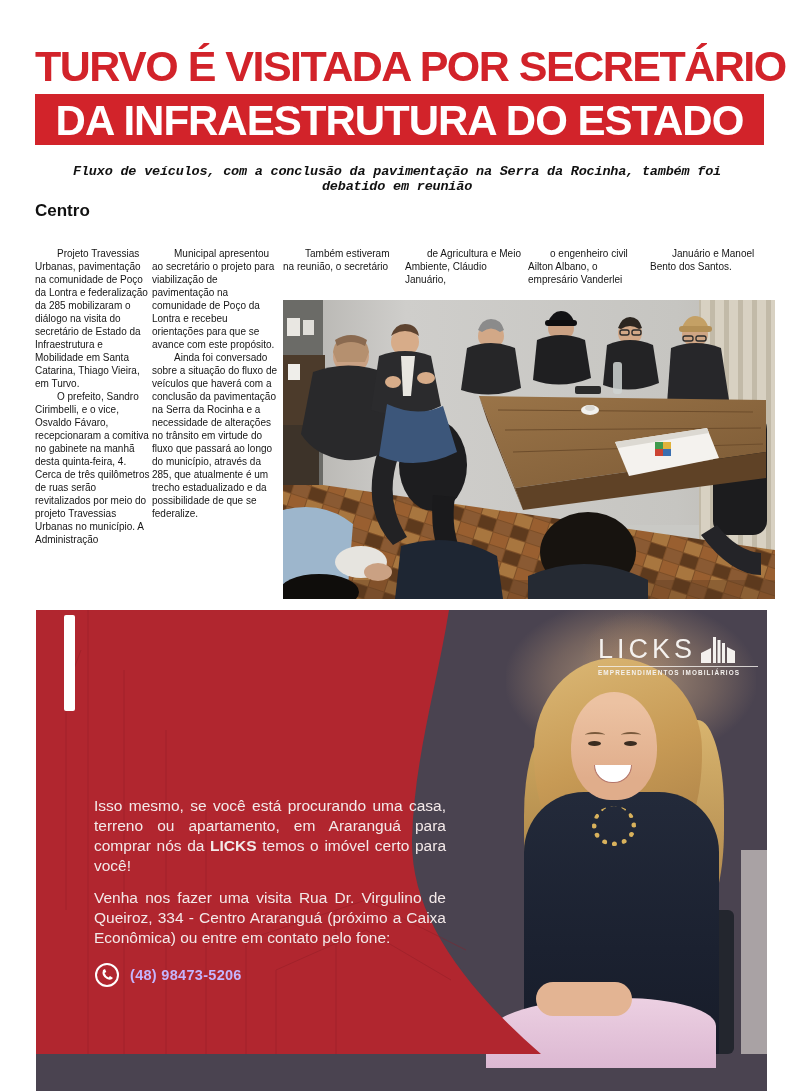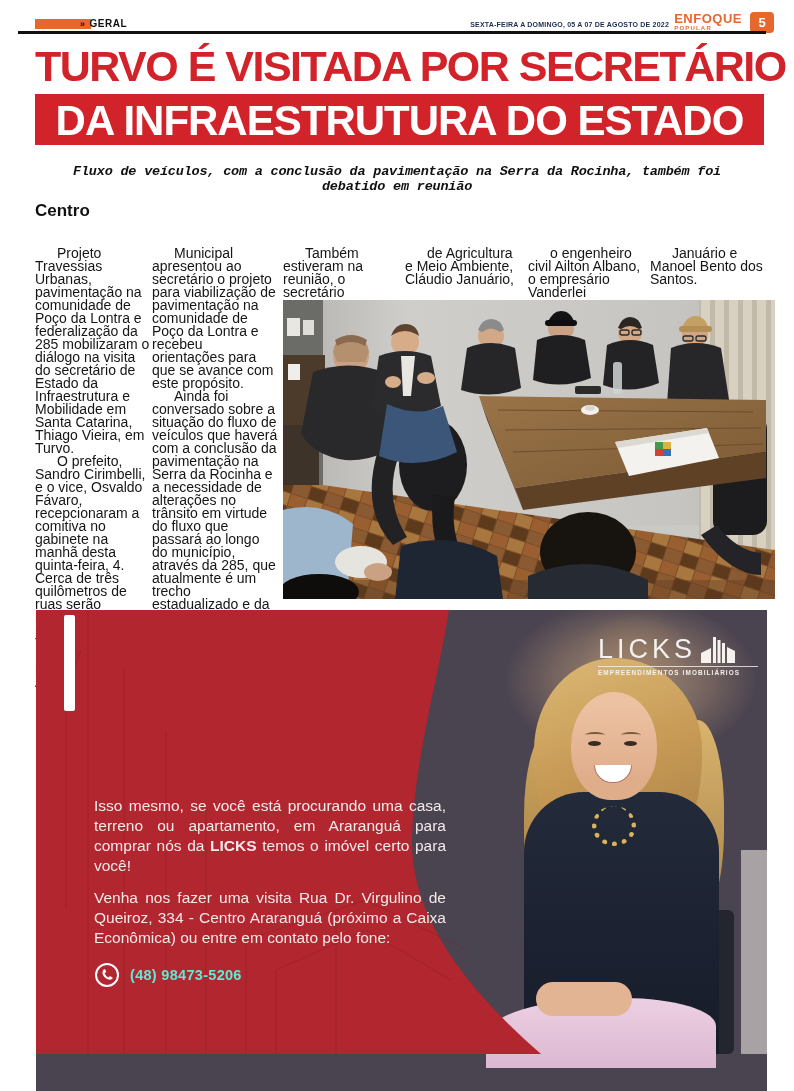--- a/index.html
+++ b/index.html
@@ -29,21 +29,21 @@
   .headline1{position:absolute;left:35px;top:42px;width:730px;text-align:center;
     font-size:43px;font-weight:bold;letter-spacing:-1.5px;color:var(--headline-red);white-space:nowrap;}
   .headline2-band{position:absolute;left:35px;top:94px;width:729px;height:51px;background:var(--headline-red);
     display:flex;align-items:flex-end;}
   .headline2-band span{width:100%;text-align:center;font-size:42px;font-weight:bold;letter-spacing:-1px;color:#fff;white-space:nowrap;}
   .subhead{position:absolute;left:40px;top:164px;width:714px;text-align:center;
     font-size:13.5px;font-style:italic;font-weight:bold;color:#111;letter-spacing:-.2px;font-family:Liberation Mono, monospace;}
 
   
   .kicker{position:absolute;left:35px;top:201px;font-size:17px;font-weight:bold;color:#111;}
-  .col{position:absolute;top:247px;width:116px;font-size:14px;line-height:13px;color:#151515;}
+  .col{position:absolute;top:247px;width:116px;font-size:10px;line-height:13px;color:#151515;}
   .col p{text-indent:22px;}
   .col p + p{margin-top:0;}
   .c0{left:35px;}  .c1{left:152px;width:126px;}
   .c2{left:283px;} .c3{left:405px;}
   .c4{left:528px;width:120px;} .c5{left:650px;}
 
   
   .photo{position:absolute;left:283px;top:300px;width:492px;height:299px;overflow:hidden;background:#c9c9c5;}
 
   
@@ -81,39 +81,28 @@
   .ad .licks-word{font-size:27px;letter-spacing:4px;font-weight:normal;line-height:1;}
   .ad .licks-sub{font-size:6.4px;font-weight:bold;letter-spacing:1.1px;margin-top:3px;white-space:nowrap;border-top:1px solid rgba(244,241,238,.8);padding-top:2px;}
 
   .ad .accent-bar{position:absolute;left:28px;top:5px;width:11px;height:96px;background:#fff;border-radius:2px;}
   .ad .ad-h1{position:absolute;left:56px;top:68px;color:#fff;font-size:38px;line-height:52px;letter-spacing:.5px;}
   .ad .ad-h1 .xb{font-weight:bold;}
   .ad .ad-h1 .lt{font-weight:normal;}
   .ad .ad-body{position:absolute;left:58px;top:186px;width:352px;color:#f3e9e9;font-size:15.5px;line-height:20px;text-align:justify;}
   .ad .ad-body .b{font-weight:bold;}
   .ad .ad-body2{top:278px;}
-  .ad .phone-row{position:absolute;left:58px;top:352px;display:flex;align-items:center;gap:10px;color:#5eead4;}
+  .ad .phone-row{position:absolute;left:58px;top:352px;display:flex;align-items:center;gap:10px;color:#c4b5fd;}
   .ad .phone-num{font-size:14.5px;font-weight:bold;letter-spacing:.3px;}
 </style>
 </head>
 <body>
 
 <div class="page">
 
-  <div class="masthead">
-    <div class="orange-bar"></div>
-    <div class="section-label"><span class="chevrons">»</span><span>GERAL</span></div>
-    <div class="edition-date">SEXTA-FEIRA A DOMINGO, 05 A 07 DE AGOSTO DE 2022</div>
-    <div class="brand">
-      <div class="l1">ENFOQUE</div>
-      <div class="l2">POPULAR</div>
-    </div>
-    <div class="page-num">5</div>
-    <div class="head-rule"></div>
-  </div>
 
   <div class="headline1">TURVO É VISITADA POR SECRETÁRIO</div>
   <div class="headline2-band">
     <span>DA INFRAESTRUTURA DO ESTADO</span>
   </div>
   <div class="subhead">Fluxo de veículos, com a conclusão da pavimentação na Serra da Rocinha, também foi debatido em reunião</div>
 
   <div class="kicker">Centro</div>
   <div class="col c0">
       <p>Projeto Travessias Urbanas, pavimentação na comunidade de Poço da Lontra e federalização da 285 mobilizaram o diálogo na visita do secretário de Estado da Infraestrutura e Mobilidade em Santa Catarina, Thiago Vieira, em Turvo.</p>

